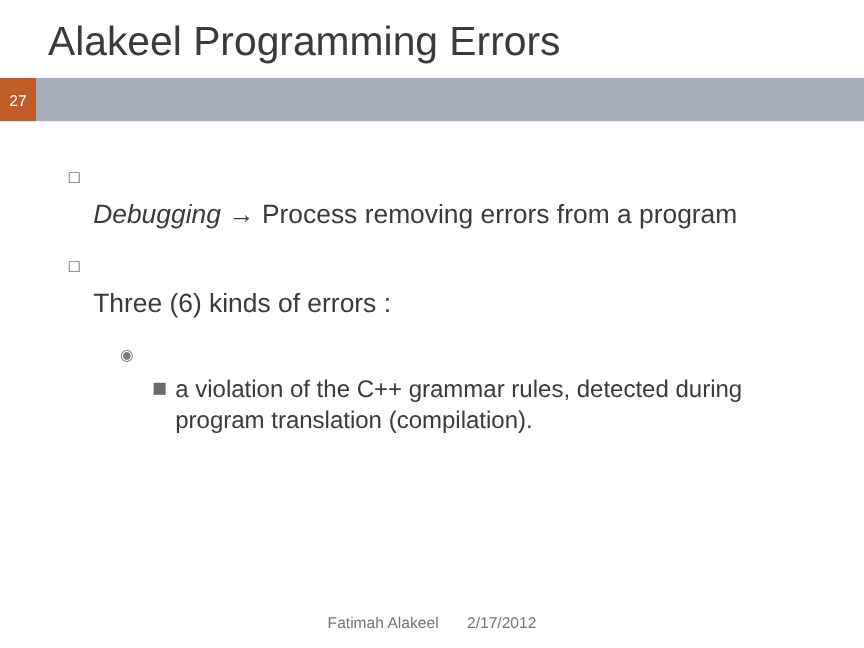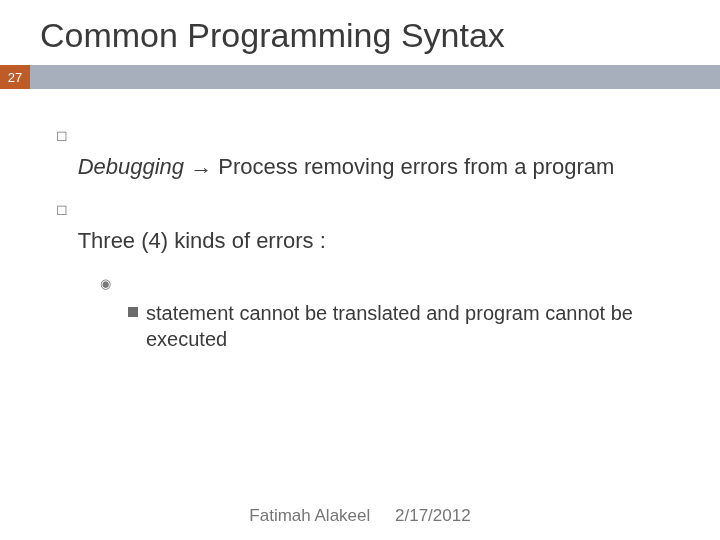--- a/index.html
+++ b/index.html
@@ -13,21 +13,21 @@
   }
   .title {
     font-size: 34px;
     color: #3a3a3a;
     padding: 16px 0 10px 40px;
     font-weight: 400;
   }
   .bar-row {
     display: flex;
     width: 100%;
-    height: 24px;
+    height: 36px;
   }
   .page-badge {
     background: #bf5b27;
     color: #ffffff;
     font-size: 13px;
     width: 30px;
     display: flex;
     align-items: center;
     justify-content: center;
   }
@@ -83,57 +83,57 @@
     margin-top: 7px;
     flex: 0 0 auto;
   }
   .bullet-l3 .txt { flex: 1; }
   .footer {
     position: absolute;
     bottom: 14px;
     left: 0;
     width: 100%;
     text-align: center;
-    font-size: 17px;
+    font-size: 13px;
     color: #767676;
   }
   .footer span { margin: 0 10px; }
 </style>
 </head>
 <body>
 
-<div class="title">Common Programming Syntax</div>
+<div class="title">Alakeel Programming Errors</div>
 
 <div class="bar-row">
   <div class="page-badge">27</div>
   <div class="grey-bar"></div>
 </div>
 
 <div class="content">
 
   <div class="bullet-l1">
     <span class="mark">◻</span>
     <span class="txt">
       <span class="italic">Debugging</span><span class="arrow"> → </span><span>Process removing errors from a program</span>
     </span>
   </div>
 
   <div class="bullet-l1">
     <span class="mark">◻</span>
-    <span class="txt">Three (4) kinds of errors :</span>
+    <span class="txt">Three (6) kinds of errors :</span>
   </div>
 
   <div class="bullet-l2">
     <span class="mark">◉</span>
   </div>
 
-
   <div class="bullet-l3">
     <span class="mark"></span>
-    <span class="txt">statement cannot be translated and program cannot be executed</span>
+    <span class="txt">a violation of the C++ grammar rules, detected during program translation (compilation).</span>
   </div>
+
 
 </div>
 
 <div class="footer">
   <span>Fatimah Alakeel</span>
   <span>2/17/2012</span>
 </div>
 
 </body></html>

